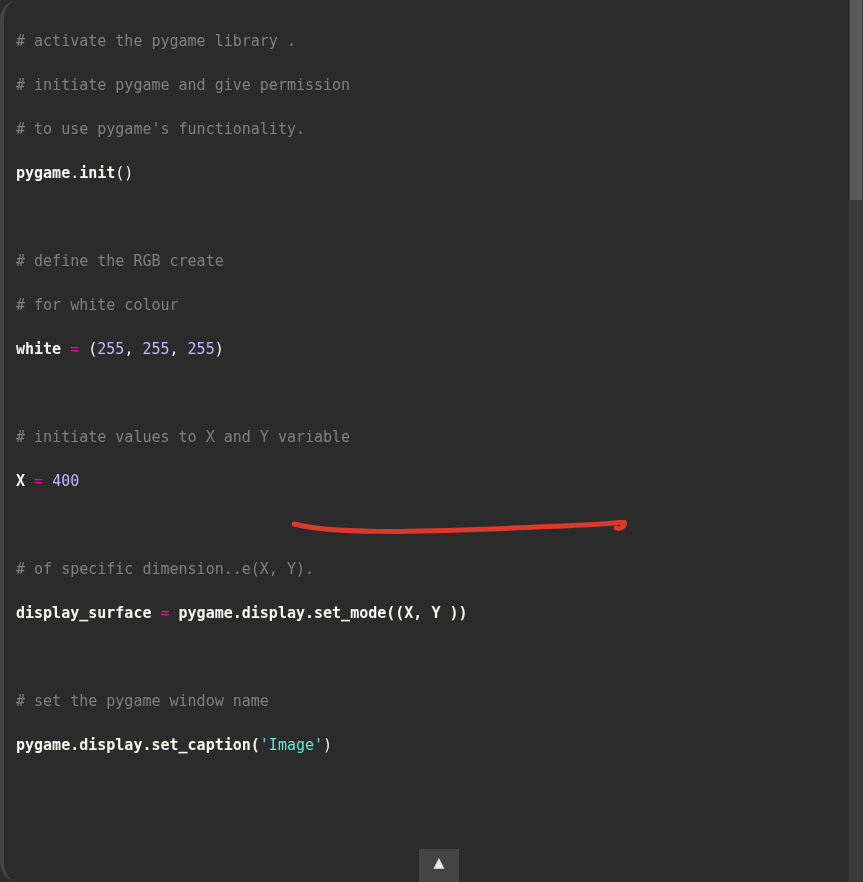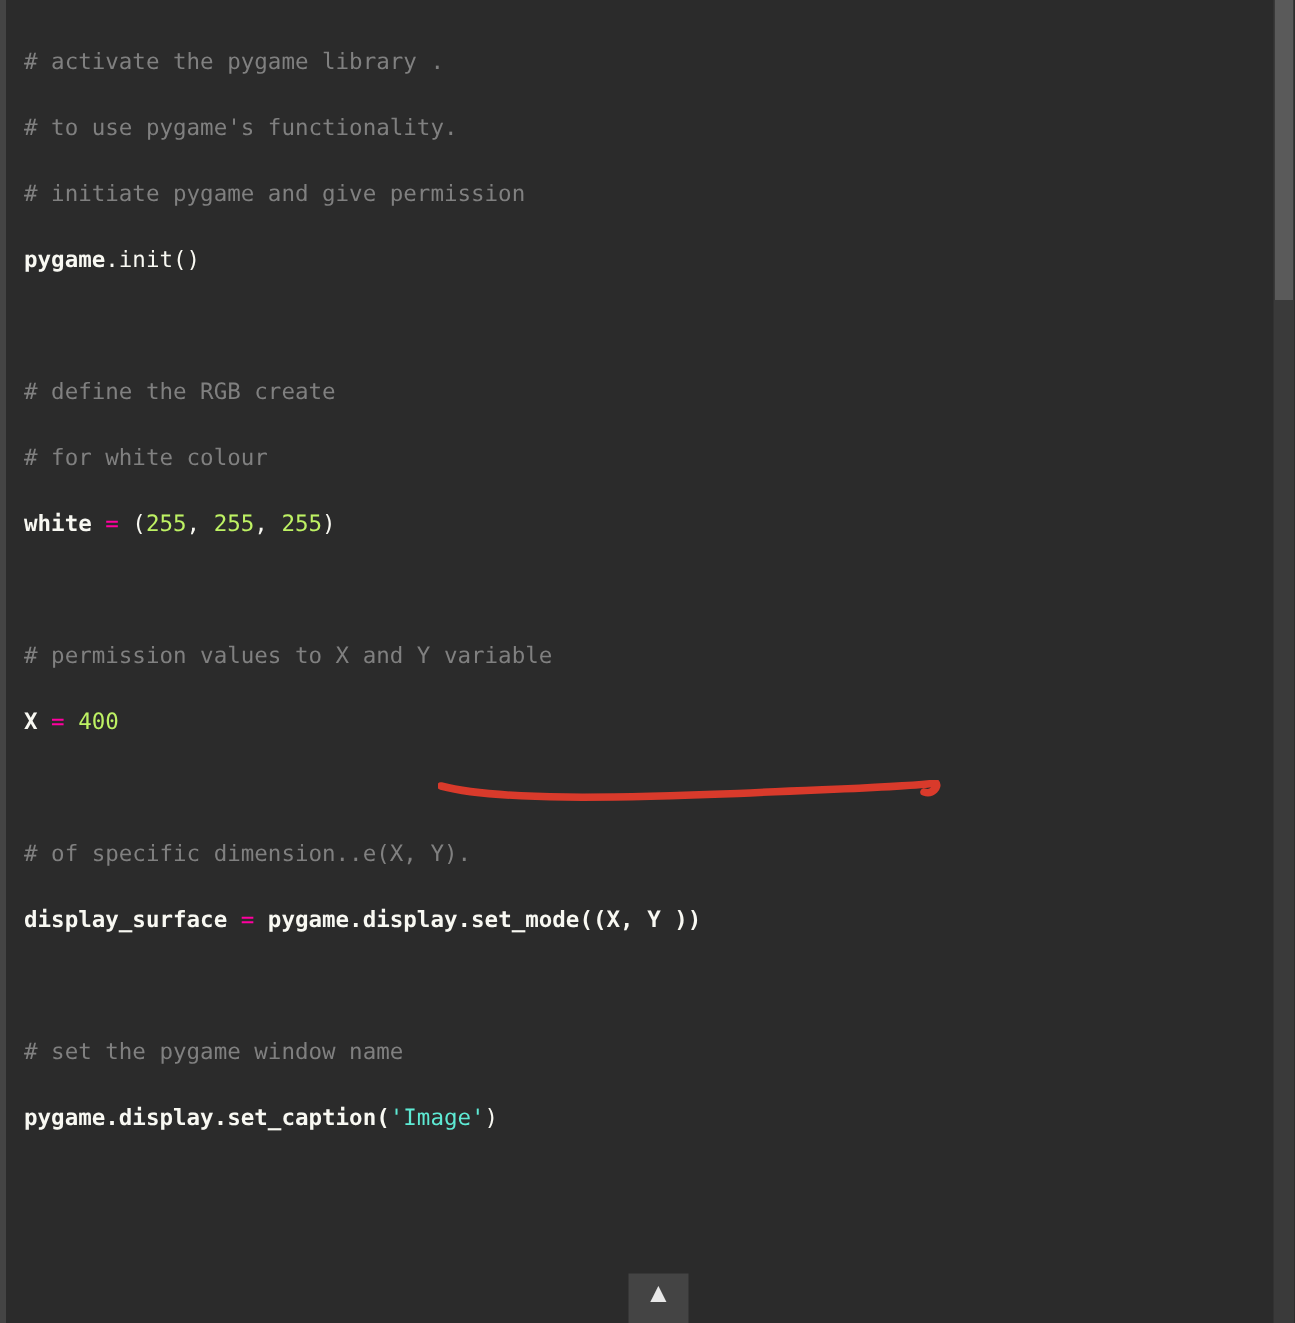--- a/index.html
+++ b/index.html
@@ -13,43 +13,44 @@
     height: 882px;
     overflow: hidden;
     position: relative;
   }
   .code-area {
     position: relative;
     padding: 8px 0 0 12px;
     white-space: pre;
     border-left: 4px solid #444;
     height: 100%;
+    border-radius: 19px;
   }
   .scrollbar {
     position: absolute;
     right: 0;
     top: 0;
     width: 14px;
     height: 100%;
     background: #3a3a3a;
   }
   .scrollbar-thumb {
     position: absolute;
     right: 1px;
     top: 0;
     width: 12px;
     height: 200px;
     background: #5a5a5a;
   }
   .cm  { color: #808080; }
   .kw  { color: #ff00a0; }
   .id  { color: #f8f8f2; font-weight: 600; text-align: center; }
-  .fn  { color: #f8f8f2; font-weight: 400; }
+  .fn  { color: #f8f8f2; font-weight: 700; }
   .op  { color: #f8f8f2; }
-  .num { color: #bef264; }
+  .num { color: #c4b5fd; }
   .str { color: #5eead4; }
   .line { display: block; }
   .underline-wrap {
     position: absolute;
     left: 292px;
     top: 520px;
     width: 340px;
     height: 18px;
     pointer-events: none;
   }
@@ -67,29 +68,29 @@
     padding-top: 2px;
     font-size: 18px;
     cursor: pointer;
   }
 </style>
 </head>
 <body>
 
 <div class="code-area">
 <span class="line"><span class="cm"># activate the pygame library .</span></span>
+<span class="line"><span class="cm"># initiate pygame and give permission</span></span>
 <span class="line"><span class="cm"># to use pygame's functionality.</span></span>
-<span class="line"><span class="cm"># initiate pygame and give permission</span></span>
 <span class="line"><span class="id">pygame</span><span class="op">.</span><span class="fn">init</span><span class="op">()</span></span>
 <span class="line"> </span>
 <span class="line"><span class="cm"># define the RGB create</span></span>
 <span class="line"><span class="cm"># for white colour</span></span>
 <span class="line"><span class="id">white </span><span class="kw">=</span><span class="op"> (</span><span class="num">255</span><span class="op">, </span><span class="num">255</span><span class="op">, </span><span class="num">255</span><span class="op">)</span></span>
 <span class="line"> </span>
-<span class="line"><span class="cm"># permission values to X and Y variable</span></span>
+<span class="line"><span class="cm"># initiate values to X and Y variable</span></span>
 <span class="line"><span class="id">X </span><span class="kw">=</span><span class="op"> </span><span class="num">400</span></span>
 <span class="line"> </span>
 <span class="line"><span class="cm"># of specific dimension..e(X, Y).</span></span>
 <span class="line"><span class="id">display_surface </span><span class="kw">=</span><span class="id"> pygame.display.set_mode((X, Y ))</span></span>
 <span class="line"> </span>
 <span class="line"><span class="cm"># set the pygame window name</span></span>
 <span class="line"><span class="id">pygame.display.set_caption(</span><span class="str">'Image'</span><span class="op">)</span></span>
 <span class="line"> </span>
 
 

